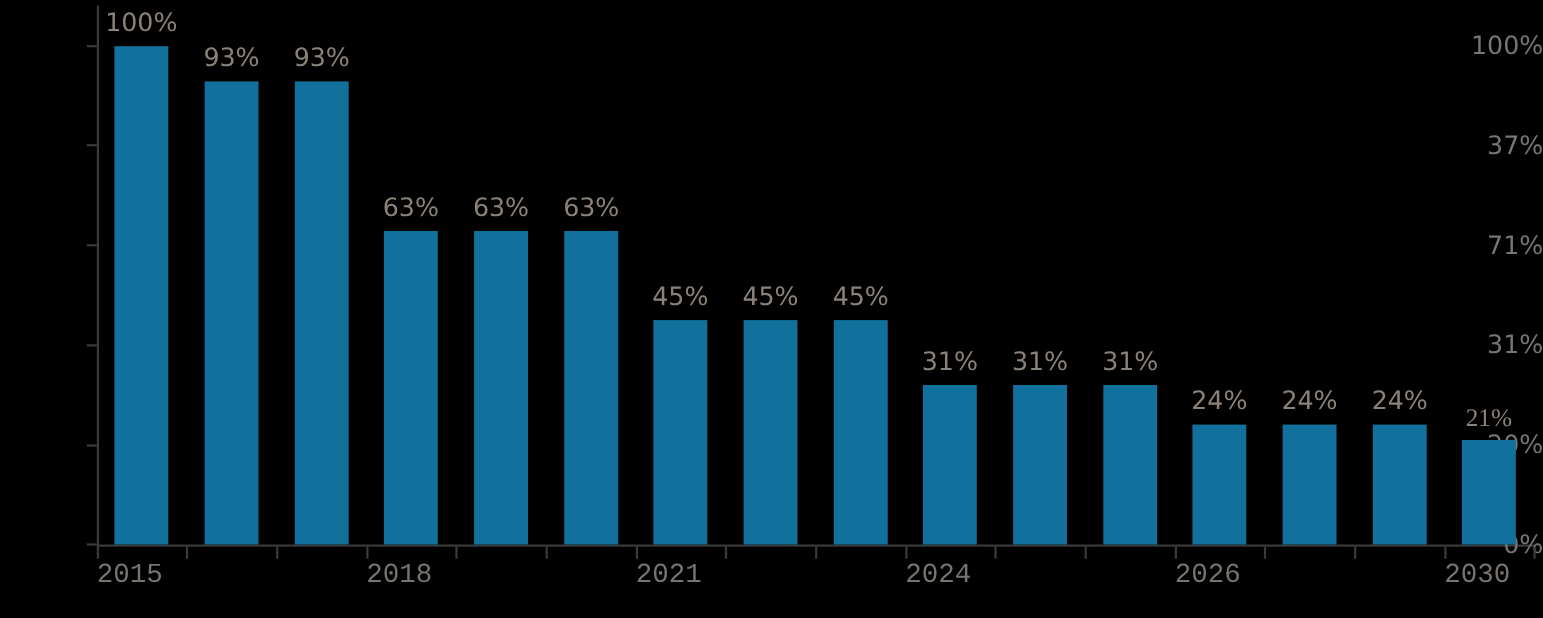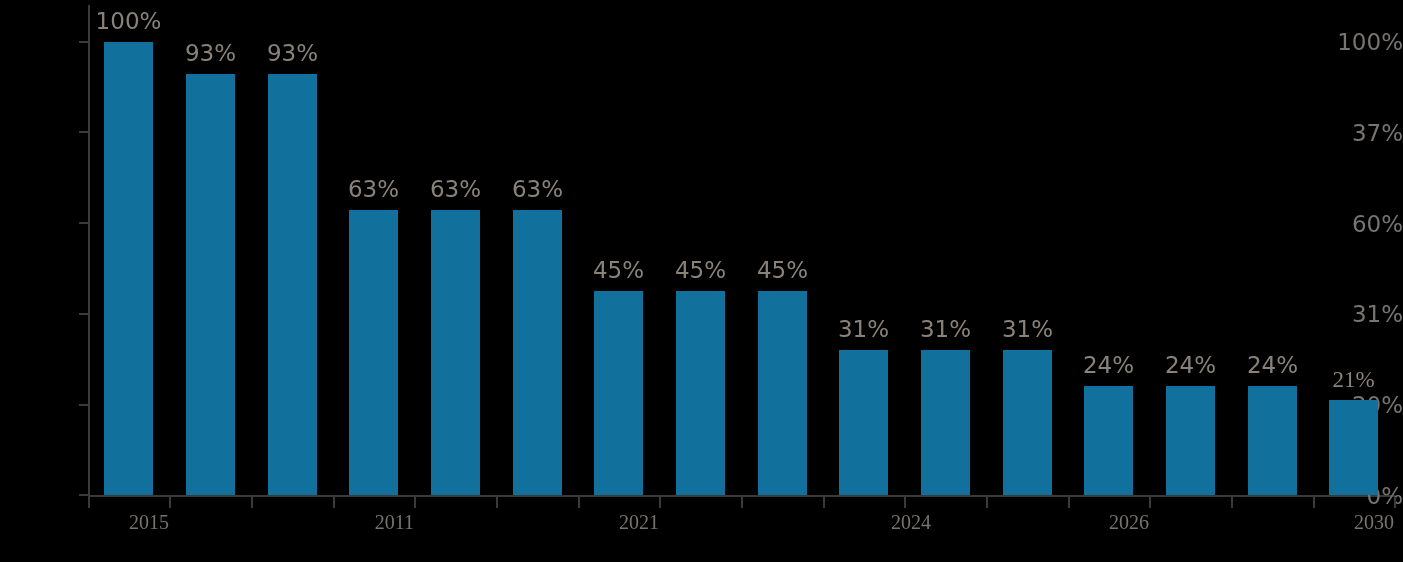--- a/index.html
+++ b/index.html
@@ -49,25 +49,25 @@
     right: 0;
     text-align: right;
     color: #777472;
     font-size: 23px;
     line-height: 23px;
     font-family: "DejaVu Sans", sans-serif;
     white-space: nowrap;
   }
   .x-tick-label {
     position: absolute;
-    text-align: right;
+    text-align: left;
     color: #77736f;
-    font-size: 20px;
+    font-size: 25px;
     line-height: 21px;
-    font-family: Liberation Serif, serif;
+    font-family: Liberation Mono, monospace;
     white-space: nowrap;
   }
 
   
   .bar {
     position: absolute;
     background: #11709c;
   }
   .bar-label {
     position: absolute;
@@ -89,21 +89,21 @@
 
   <div class="y-tick-mark" style="left:79px; top:41px;"></div>
   <div class="y-tick-mark" style="left:79px; top:131px;"></div>
   <div class="y-tick-mark" style="left:79px; top:222px;"></div>
   <div class="y-tick-mark" style="left:79px; top:313px;"></div>
   <div class="y-tick-mark" style="left:79px; top:404px;"></div>
   <div class="y-tick-mark" style="left:79px; top:494px;"></div>
 
   <div class="y-tick-label" style="top:31px; width:72px;">100%</div>
   <div class="y-tick-label" style="top:122px; width:72px;">37%</div>
-  <div class="y-tick-label" style="top:213px; width:72px;">60%</div>
+  <div class="y-tick-label" style="top:213px; width:72px;">71%</div>
   <div class="y-tick-label" style="top:303px; width:72px;">31%</div>
   <div class="y-tick-label" style="top:394px; width:72px;">20%</div>
   <div class="y-tick-label" style="top:485px; width:72px;">0%</div>
 
   <div class="x-tick-mark" style="left:88px;  top:497px;"></div>
   <div class="x-tick-mark" style="left:169px; top:497px;"></div>
   <div class="x-tick-mark" style="left:251px; top:497px;"></div>
   <div class="x-tick-mark" style="left:333px; top:497px;"></div>
   <div class="x-tick-mark" style="left:414px; top:497px;"></div>
   <div class="x-tick-mark" style="left:496px; top:497px;"></div>
@@ -147,19 +147,19 @@
   <div class="bar-label" style="left:742px;  top:259px; width:81px;">45%</div>
   <div class="bar-label" style="left:823px;  top:318px; width:81px;">31%</div>
   <div class="bar-label" style="left:905px;  top:318px; width:81px;">31%</div>
   <div class="bar-label" style="left:987px;  top:318px; width:81px;">31%</div>
   <div class="bar-label" style="left:1068px; top:354px; width:81px;">24%</div>
   <div class="bar-label" style="left:1150px; top:354px; width:81px;">24%</div>
   <div class="bar-label" style="left:1232px; top:354px; width:81px;">24%</div>
   <div class="bar-label" style="left:1313px; top:368px; width:81px;font-family:Liberation Serif, serif;">21%</div>
 
   <div class="x-tick-label" style="left:88px;   top:512px; width:81px;">2015</div>
-  <div class="x-tick-label" style="left:333px;  top:512px; width:81px;">2011</div>
+  <div class="x-tick-label" style="left:333px;  top:512px; width:81px;">2018</div>
   <div class="x-tick-label" style="left:578px;  top:512px; width:81px;">2021</div>
-  <div class="x-tick-label" style="left:850px;  top:512px; width:81px;">2024</div>
+  <div class="x-tick-label" style="left:823px;  top:512px; width:81px;">2024</div>
   <div class="x-tick-label" style="left:1068px; top:512px; width:81px;">2026</div>
   <div class="x-tick-label" style="left:1313px; top:512px; width:81px;">2030</div>
 
 </div>
 
 </body></html>

